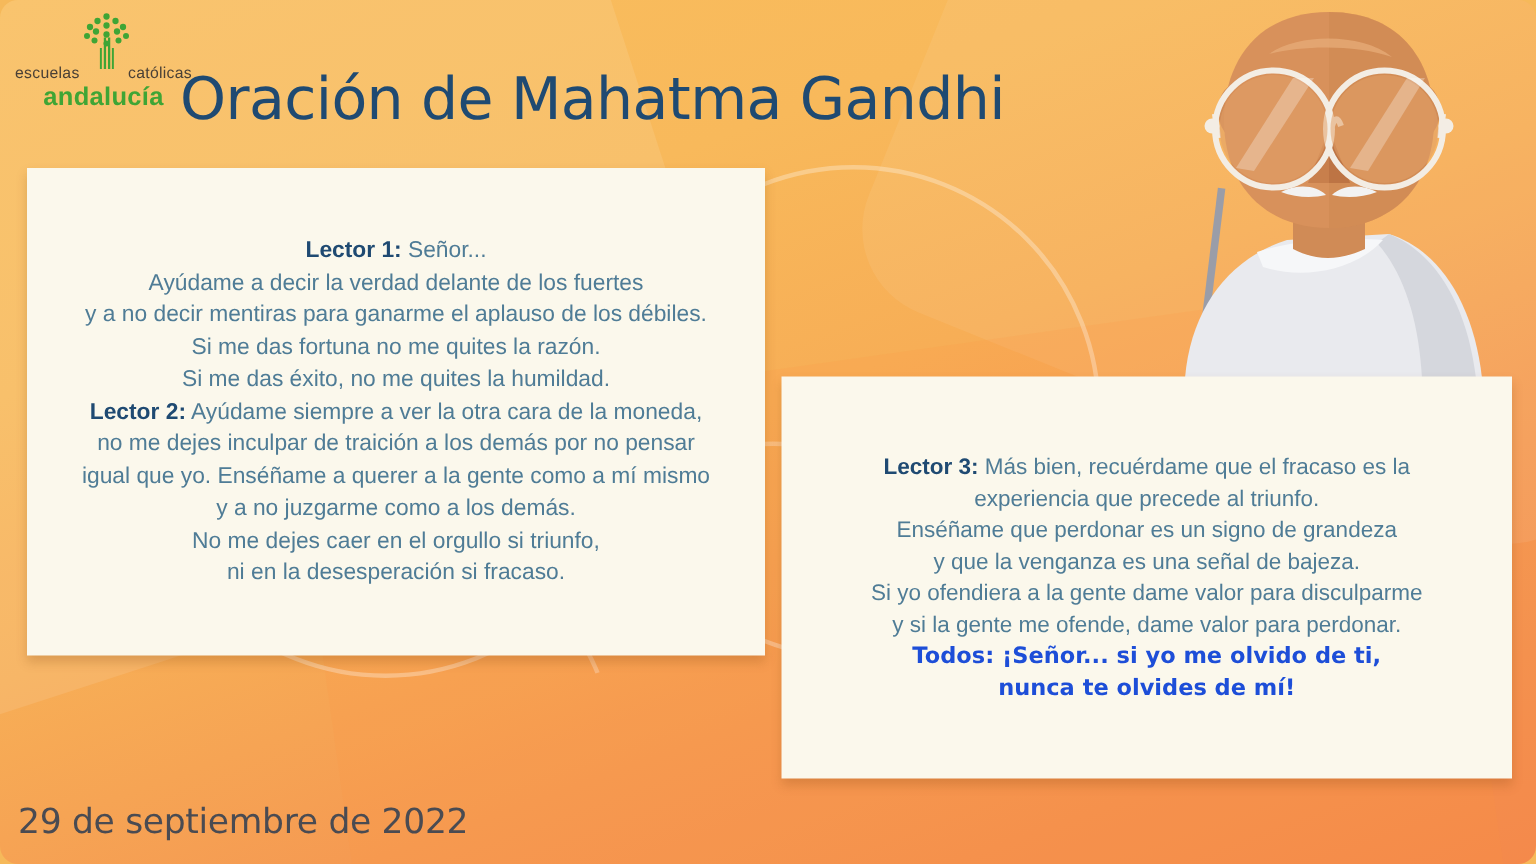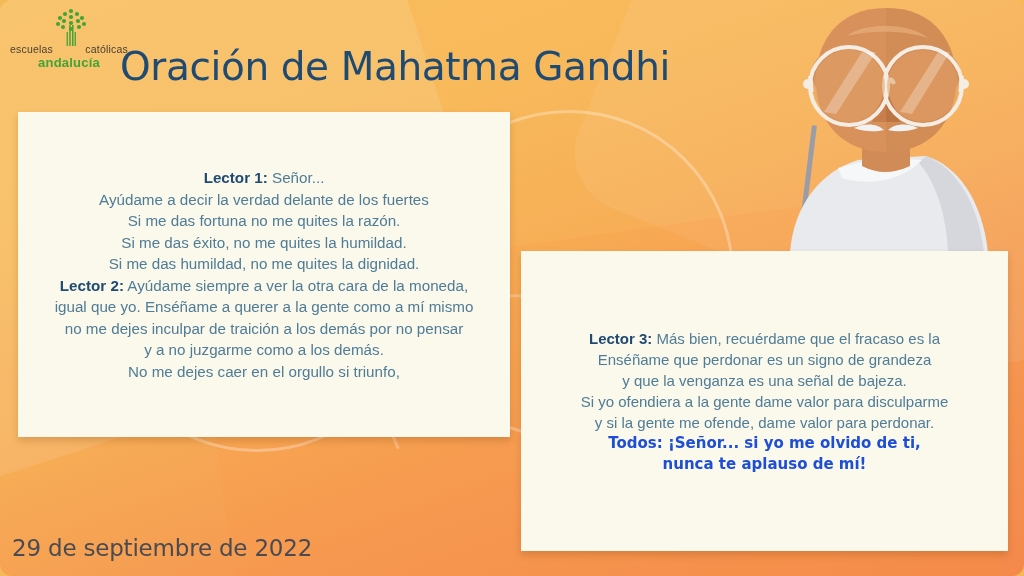--- a/index.html
+++ b/index.html
@@ -75,21 +75,21 @@
   }
   #logo .tree{ position:absolute; left:44px; top:0px; width:34px; height:38px; }
   #logo .line1{
     position:absolute; left:0; top:35px; width:118px;
     text-align:center; font-size:10.5px; letter-spacing:.2px;
     color:#4A4036; font-weight:400;
   }
   #logo .line1 .gap{ display:inline-block; width:26px; }
   #logo .line2{
     position:absolute; left:0; top:47px; width:118px;
-    text-align:center; font-size:13px; font-weight:700;
+    text-align:center; font-size:17px; font-weight:700;
     color:#3FA535; letter-spacing:.2px;
   }
 
   
   #title{
     position:absolute; left:0; top:44px; width:790px;
     text-align:center;
     font-size:39px; font-weight:400; letter-spacing:-0.4px;
     color:#1F4A72;
     font-family:"DejaVu Sans", sans-serif;
@@ -99,21 +99,21 @@
   #gandhi{ position:absolute; right:0px; top:0px; width:274px; height:252px; }
 
   
   .card{
     position:absolute;
     background:#FBF8EC;
     box-shadow:0 4px 7px rgba(120,60,10,0.22);
     padding:0;
   }
   #card-left{ left:18px; top:112px; width:492px; height:325px; }
-  #card-right{ left:521px; top:251px; width:487px; height:300px; }
+  #card-right{ left:521px; top:251px; width:487px; height:268px; }
 
   .card-inner{
     width:100%; height:100%;
     display:flex; flex-direction:column; justify-content:center;
     text-align:center;
     padding:14px 16px;
   }
 
   .blk{ margin:0; }
   .blk + .blk{ }
@@ -236,53 +236,55 @@
     <circle cx="58" cy="84" r="5" fill="#F3EDE4"></circle>
     <circle cx="214" cy="84" r="5" fill="#F3EDE4"></circle>
   </svg>
 
   <div class="card" id="card-left">
     <div class="card-inner">
 
       <div class="blk">
         <div class="pline"><span class="lector">Lector 1:</span><span> Señor...</span></div>
         <div class="pline">Ayúdame a decir la verdad delante de los fuertes</div>
+        <div class="pline">y a no decir mentiras para ganarme el aplauso de los débiles.</div>
         <div class="pline">Si me das fortuna no me quites la razón.</div>
         <div class="pline">Si me das éxito, no me quites la humildad.</div>
-        <div class="pline">Si me das humildad, no me quites la dignidad.</div>
       </div>
 
       <div class="blk">
         <div class="pline"><span class="lector">Lector 2:</span><span> Ayúdame siempre a ver la otra cara de la moneda,</span></div>
+        <div class="pline">no me dejes inculpar de traición a los demás por no pensar</div>
         <div class="pline">igual que yo. Enséñame a querer a la gente como a mí mismo</div>
-        <div class="pline">no me dejes inculpar de traición a los demás por no pensar</div>
         <div class="pline">y a no juzgarme como a los demás.</div>
         <div class="pline">No me dejes caer en el orgullo si triunfo,</div>
+        <div class="pline">ni en la desesperación si fracaso.</div>
       </div>
 
     </div>
   </div>
 
   <div class="card" id="card-right">
     <div class="card-inner">
 
       <div class="blk">
         <div class="pline"><span class="lector">Lector 3:</span><span> Más bien, recuérdame que el fracaso es la</span></div>
+        <div class="pline">experiencia que precede al triunfo.</div>
         <div class="pline">Enséñame que perdonar es un signo de grandeza</div>
         <div class="pline">y que la venganza es una señal de bajeza.</div>
       </div>
 
       <div class="blk">
         <div class="pline">Si yo ofendiera a la gente dame valor para disculparme</div>
         <div class="pline">y si la gente me ofende, dame valor para perdonar.</div>
       </div>
 
       <div class="blk">
         <div class="todos">Todos: ¡Señor... si yo me olvido de ti,</div>
-        <div class="todos">nunca te aplauso de mí!</div>
+        <div class="todos">nunca te olvides de mí!</div>
       </div>
 
     </div>
   </div>
 
   <div id="date">29 de septiembre de 2022</div>
 
 </div>
 
 </body></html>

